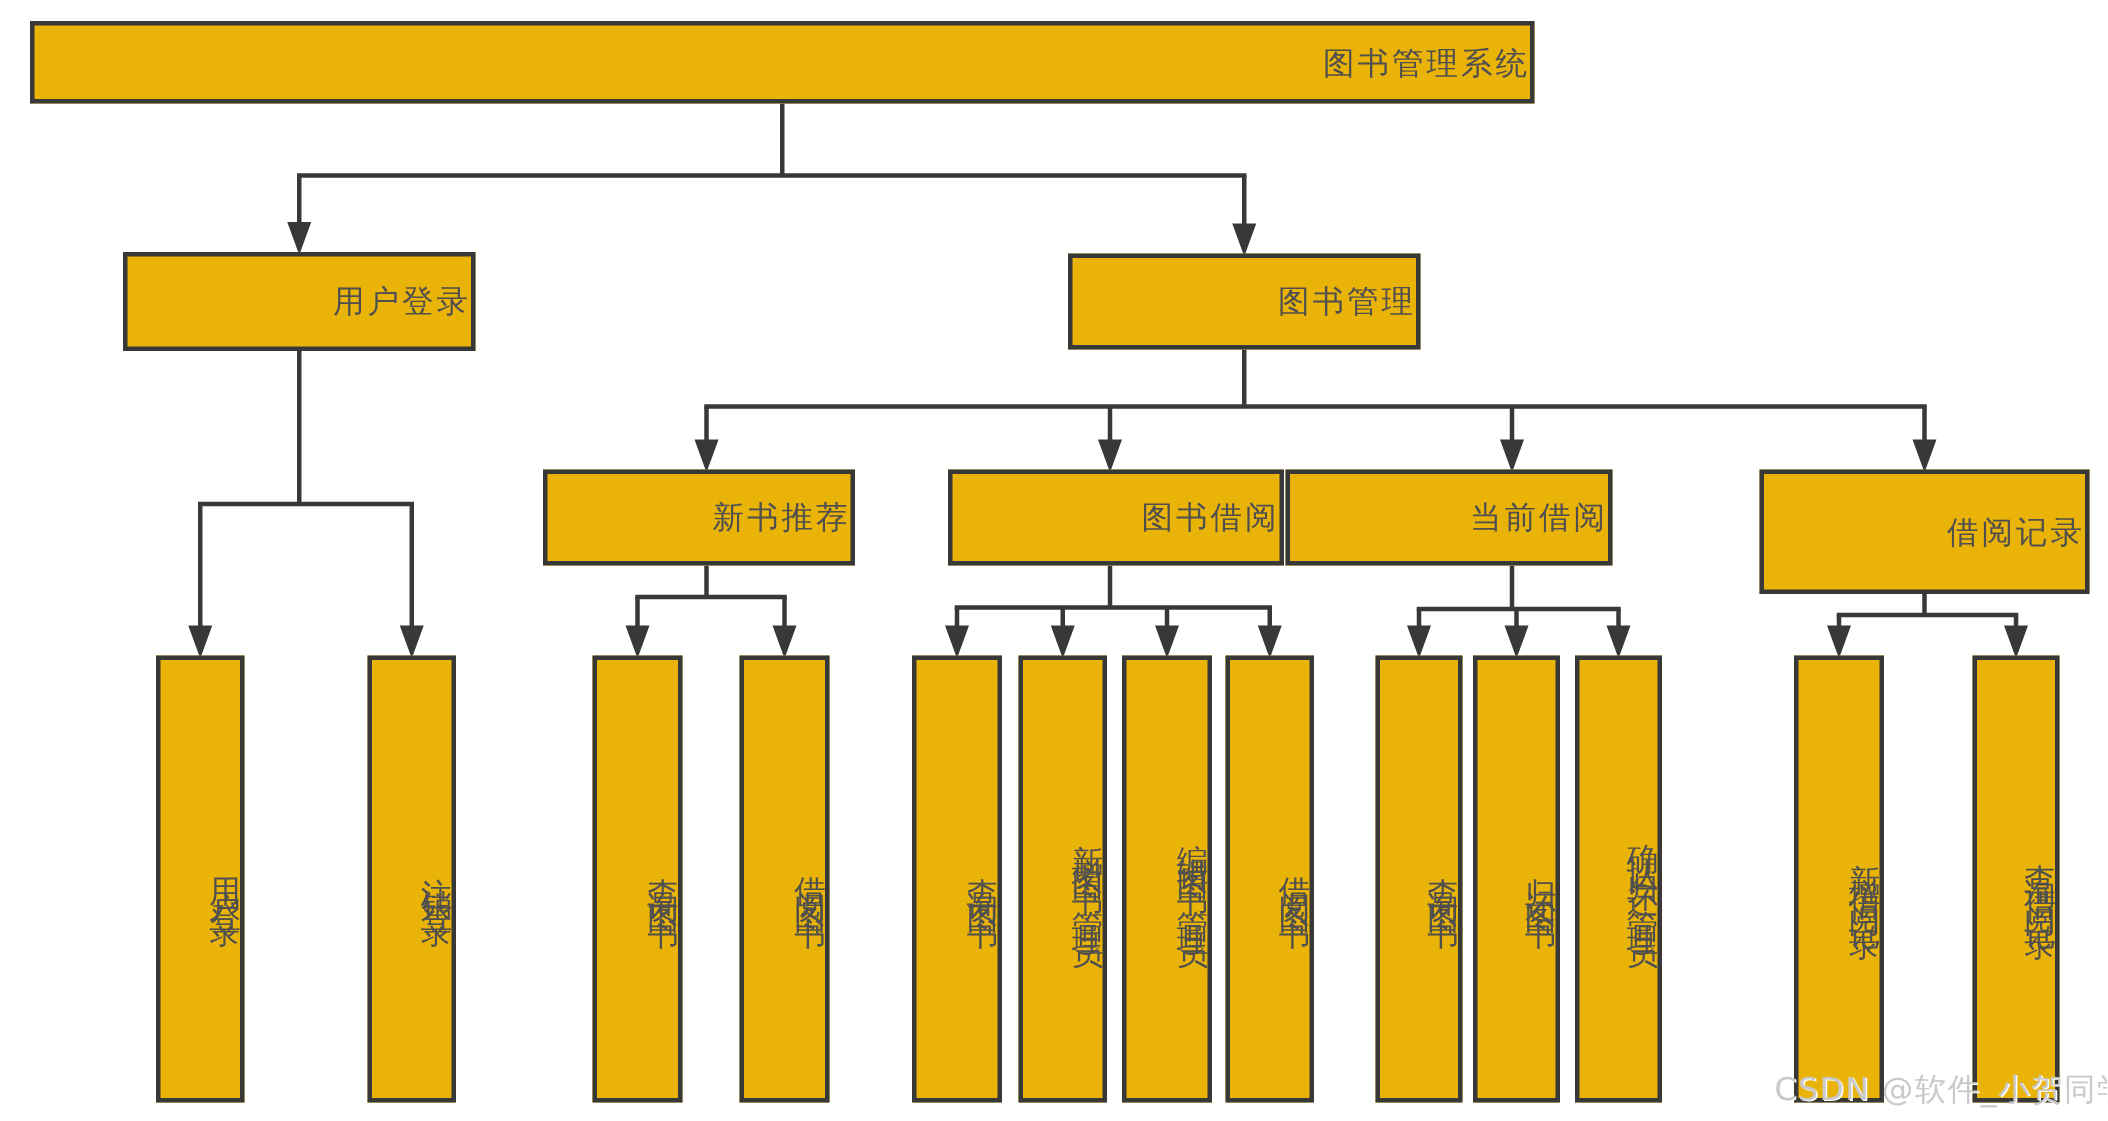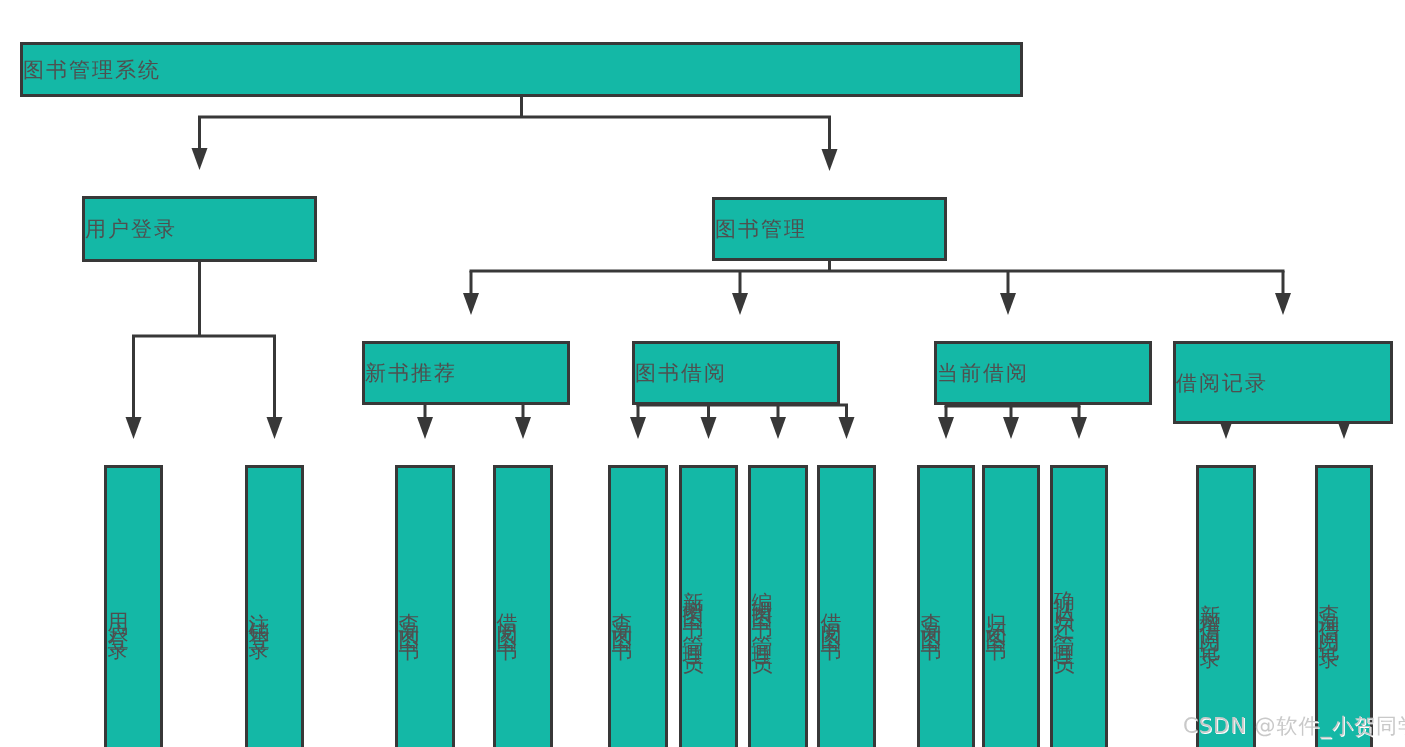--- a/index.html
+++ b/index.html
@@ -17,26 +17,25 @@
   }
   #connector-layer {
     position: absolute;
     left: 0;
     top: 0;
   }
   .node {
     position: absolute;
     box-sizing: border-box;
     border: 3px solid var(--line, #383838);
-    background: #14b8a6;
+    background: #eab308;
     display: flex;
     align-items: center;
-    justify-content: flex-start;
+    justify-content: flex-end;
     color: var(--text, #4f4f4f);
-    margin-top: 28px;
   }
   .node.h .label {
     font-size: 21px;
     letter-spacing: 2px;
     white-space: nowrap;
   }
   .node.v .label {
     writing-mode: vertical-rl;
     text-orientation: mixed;
     font-size: 21px;
@@ -120,24 +119,24 @@
       </div>
       <div class="node h" style="left: 82px; top: 168px; width: 235px; height: 66px;">
         <span class="label">用户登录</span>
       </div>
       <div class="node h" style="left: 712px; top: 169px; width: 235px; height: 64px;">
         <span class="label">图书管理</span>
       </div>
       <div class="node h" style="left: 362px; top: 313px; width: 208px; height: 64px;">
         <span class="label">新书推荐</span>
       </div>
-      <div class="node h" style="left: 632px; top: 313px; width: 208px; height: 64px;">
+      <div class="node h" style="left: 632px; top: 313px; width: 224px; height: 64px;">
         <span class="label">图书借阅</span>
       </div>
-      <div class="node h" style="left: 934px; top: 313px; width: 218px; height: 64px;">
+      <div class="node h" style="left: 857px; top: 313px; width: 218px; height: 64px;">
         <span class="label">当前借阅</span>
       </div>
       <div class="node h" style="left: 1173px; top: 313px; width: 220px; height: 83px;">
         <span class="label">借阅记录</span>
       </div>
       <div class="node v" style="left: 104px; top: 437px; width: 59px; height: 298px;">
         <span class="label">用户登录</span>
       </div>
       <div class="node v" style="left: 245px; top: 437px; width: 59px; height: 298px;">
         <span class="label">注销登录</span>

